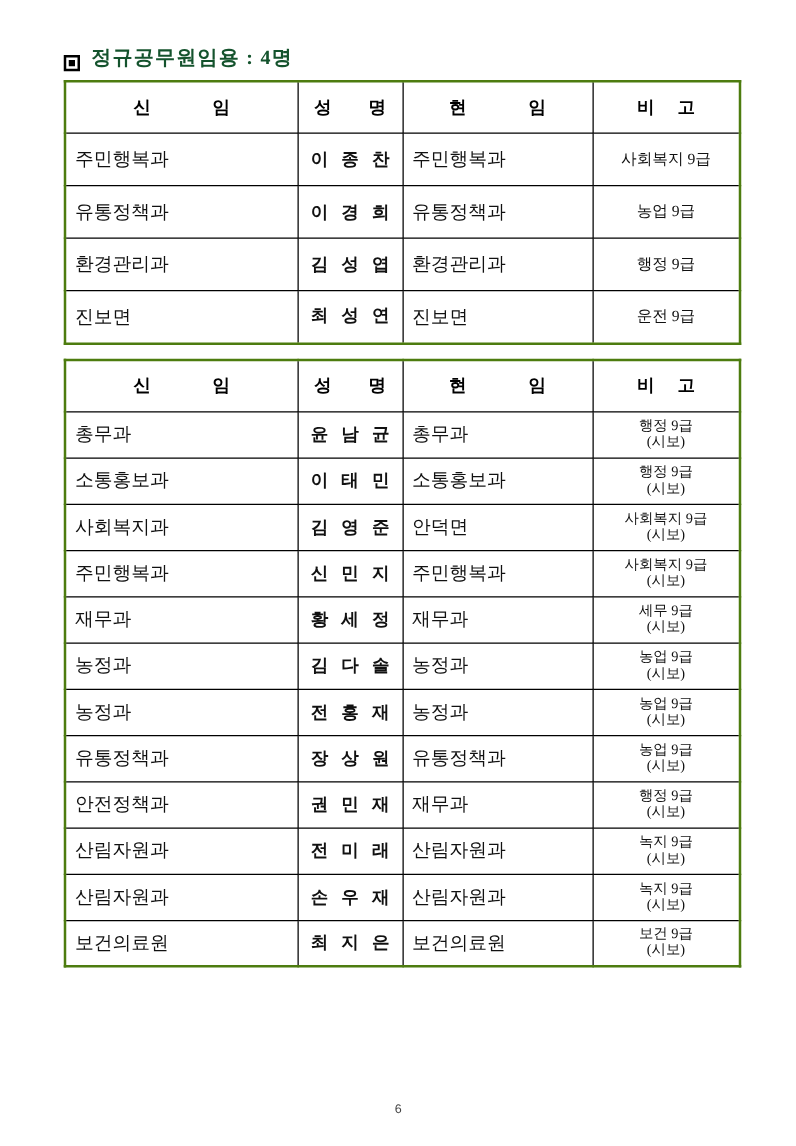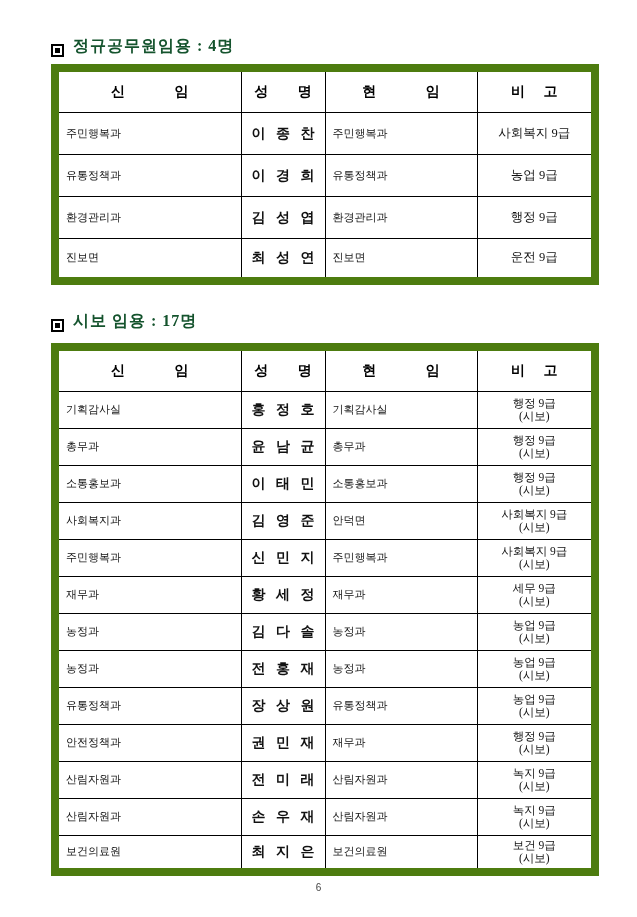--- a/index.html
+++ b/index.html
@@ -13,32 +13,32 @@
     display:flex;align-items:flex-end;gap:9px;
     font-weight:bold;font-size:16px;letter-spacing:1px;color:#14532d;
   }
   .bullet{
     width:13px;height:13px;box-sizing:border-box;border:2px solid #000;
     display:inline-flex;align-items:center;justify-content:center;flex:0 0 auto;
   }
   .bullet-inner{width:5px;height:5px;background:#000;}
   table{
     border-collapse:collapse;width:540px;table-layout:fixed;
-    border:8px solid #4d7c0f;
+    border:2px solid #4d7c0f;
   }
   th,td{border:1px solid #000;padding:0;vertical-align:middle;overflow:hidden;}
   thead th{
     font-size:14px;font-weight:bold;text-align:center;height:40px;color:#000;
   }
   .ws-xl{word-spacing:46px;}
   .ws-l{word-spacing:26px;}
   .ws-m{word-spacing:15px;margin-top:16px;}
   .t1 tbody tr{height:42px;}
   .t2 tbody tr{height:37px;}
-  td.c-new,td.c-cur{text-align:left;padding-left:7px;font-size:11px;}
+  td.c-new,td.c-cur{text-align:left;padding-left:7px;font-size:15px;}
   td.c-name{text-align:center;font-weight:bold;font-size:14px;word-spacing:7px;}
   td.c-note{text-align:center;font-size:12.5px;}
   .t2 td.c-note{font-size:11.5px;line-height:13px;}
   .tbl1{margin-top:7px;}
   .title2{margin-top:26px;}
   .tbl2{margin-top:11px;}
   .page-number{
     position:absolute;left:0;right:0;bottom:24px;text-align:center;
     font-size:10px;color:#444;font-family:"Liberation Sans",sans-serif;
   }
@@ -91,53 +91,38 @@
       </tr>
       <tr>
         <td class="c-new">진보면</td>
         <td class="c-name">최 성 연</td>
         <td class="c-cur">진보면</td>
         <td class="c-note">운전 9급</td>
       </tr>
     </tbody>
   </table>
 
-  <div class="sec-title title2">
-    <span class="bullet">
-        <span class="bullet-inner"></span>
-      </span>
-    <span>시보 임용 : 17명</span>
-  </div>
 
   <table class="t2 tbl2">
     <colgroup>
         <col style="width:186px">
         <col style="width:84px">
         <col style="width:152px">
         <col style="width:118px">
       </colgroup>
     <thead>
       <tr>
         <th class="ws-xl">신 임</th>
         <th class="ws-l">성 명</th>
         <th class="ws-xl">현 임</th>
         <th class="ws-m">비 고</th>
       </tr>
     </thead>
     <tbody>
       <tr>
-        <td class="c-new">기획감사실</td>
-        <td class="c-name">홍 정 호</td>
-        <td class="c-cur">기획감사실</td>
-        <td class="c-note">
-          <div>행정 9급</div>
-          <div>(시보)</div>
-        </td>
-      </tr>
-      <tr>
         <td class="c-new">총무과</td>
         <td class="c-name">윤 남 균</td>
         <td class="c-cur">총무과</td>
         <td class="c-note">
           <div>행정 9급</div>
           <div>(시보)</div>
         </td>
       </tr>
       <tr>
         <td class="c-new">소통홍보과</td>

